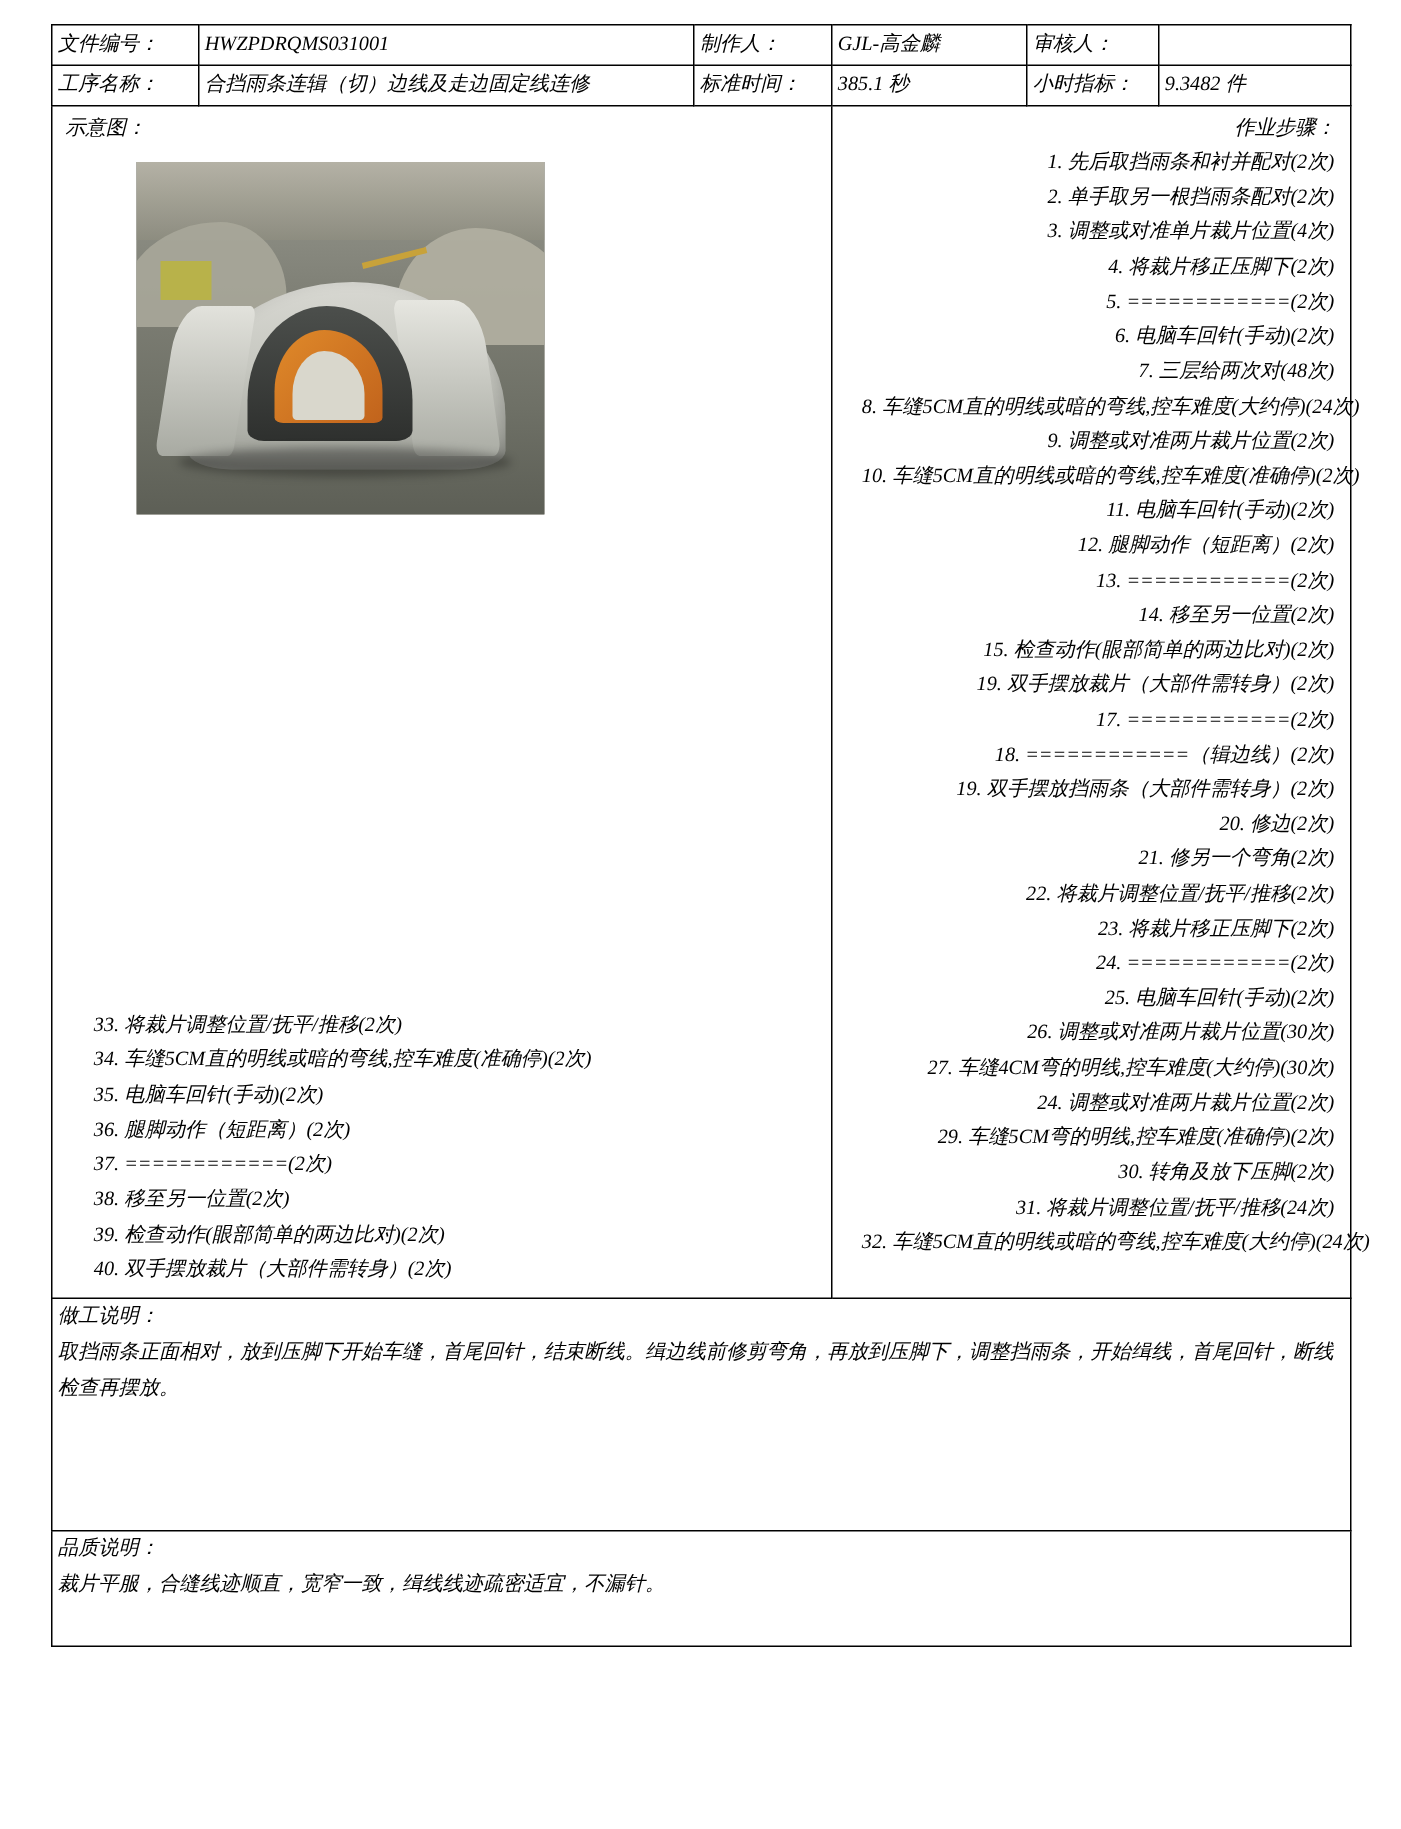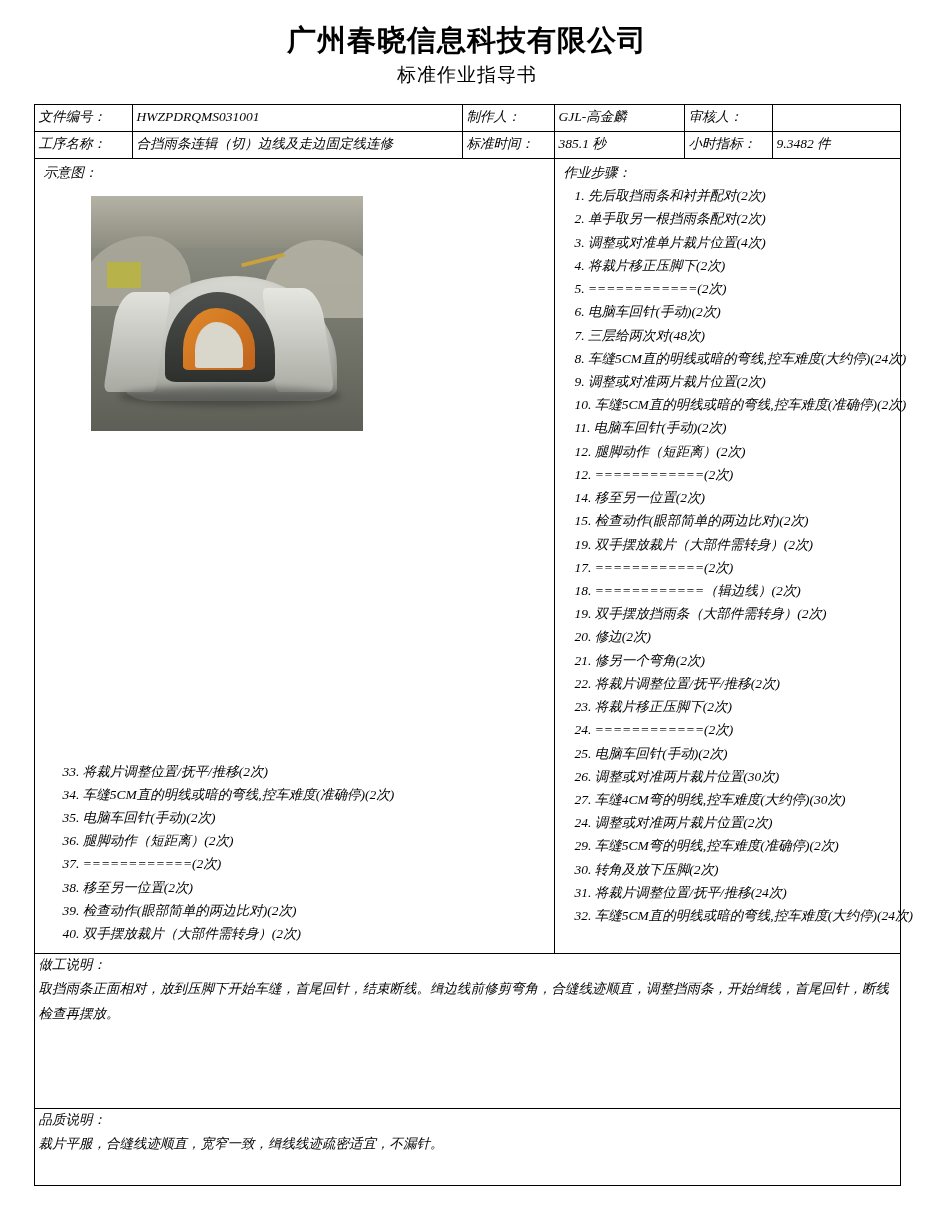--- a/index.html
+++ b/index.html
@@ -67,20 +67,21 @@
   }
   .body-left {
     position: relative;
     height: 790px;
     padding: 0;
   }
   .body-right {
     position: relative;
     height: 790px;
     padding: 0;
+    text-align: right;
   }
   .section-label {
     padding: 3px 5px 0 5px;
     font-size: 13.5px;
   }
   .photo-wrap {
     text-align: left;
     padding: 14px 0 0 52px;
   }
   .photo {
@@ -214,24 +215,20 @@
   .quality-cell {
     height: 72px;
     padding: 4px 6px;
   }
 </style>
 </head>
 <body>
 
 <div class="page">
 
-  <div class="header">
-    <div class="company-title">广州春晓信息科技有限公司</div>
-    <div class="doc-subtitle">标准作业指导书</div>
-  </div>
 
   <table class="main">
     <colgroup>
       <col style="width:98px">
       <col style="width:330px">
       <col style="width:92px">
       <col style="width:130px">
       <col style="width:88px">
       <col style="width:128px">
     </colgroup>
@@ -291,21 +288,21 @@
             <div class="step">3. 调整或对准单片裁片位置(4次)</div>
             <div class="step">4. 将裁片移正压脚下(2次)</div>
             <div class="step">5. ============(2次)</div>
             <div class="step">6. 电脑车回针(手动)(2次)</div>
             <div class="step">7. 三层给两次对(48次)</div>
             <div class="step">8. 车缝5CM直的明线或暗的弯线,控车难度(大约停)(24次)</div>
             <div class="step">9. 调整或对准两片裁片位置(2次)</div>
             <div class="step">10. 车缝5CM直的明线或暗的弯线,控车难度(准确停)(2次)</div>
             <div class="step">11. 电脑车回针(手动)(2次)</div>
             <div class="step">12. 腿脚动作（短距离）(2次)</div>
-            <div class="step">12. ============(2次)</div>
+            <div class="step">13. ============(2次)</div>
             <div class="step">14. 移至另一位置(2次)</div>
             <div class="step">15. 检查动作(眼部简单的两边比对)(2次)</div>
             <div class="step">19. 双手摆放裁片（大部件需转身）(2次)</div>
             <div class="step">17. ============(2次)</div>
             <div class="step">18. ============（辑边线）(2次)</div>
             <div class="step">19. 双手摆放挡雨条（大部件需转身）(2次)</div>
             <div class="step">20. 修边(2次)</div>
             <div class="step">21. 修另一个弯角(2次)</div>
             <div class="step">22. 将裁片调整位置/抚平/推移(2次)</div>
             <div class="step">23. 将裁片移正压脚下(2次)</div>
@@ -317,21 +314,21 @@
             <div class="step">29. 车缝5CM弯的明线,控车难度(准确停)(2次)</div>
             <div class="step">30. 转角及放下压脚(2次)</div>
             <div class="step">31. 将裁片调整位置/抚平/推移(24次)</div>
             <div class="step">32. 车缝5CM直的明线或暗的弯线,控车难度(大约停)(24次)</div>
           </div>
         </td>
       </tr>
       <tr>
         <td class="note-cell" colspan="6">
           <div class="note-title">做工说明：</div>
-          <div class="note-body">取挡雨条正面相对，放到压脚下开始车缝，首尾回针，结束断线。缉边线前修剪弯角，合缝线迹顺直，调整挡雨条，开始缉线，首尾回针，断线检查再摆放。</div>
+          <div class="note-body">取挡雨条正面相对，放到压脚下开始车缝，首尾回针，结束断线。缉边线前修剪弯角，再放到压脚下，调整挡雨条，开始缉线，首尾回针，断线检查再摆放。</div>
         </td>
       </tr>
       <tr>
         <td class="quality-cell" colspan="6">
           <div class="note-title">品质说明：</div>
           <div class="note-body">裁片平服，合缝线迹顺直，宽窄一致，缉线线迹疏密适宜，不漏针。</div>
         </td>
       </tr>
     </tbody>
   </table>

